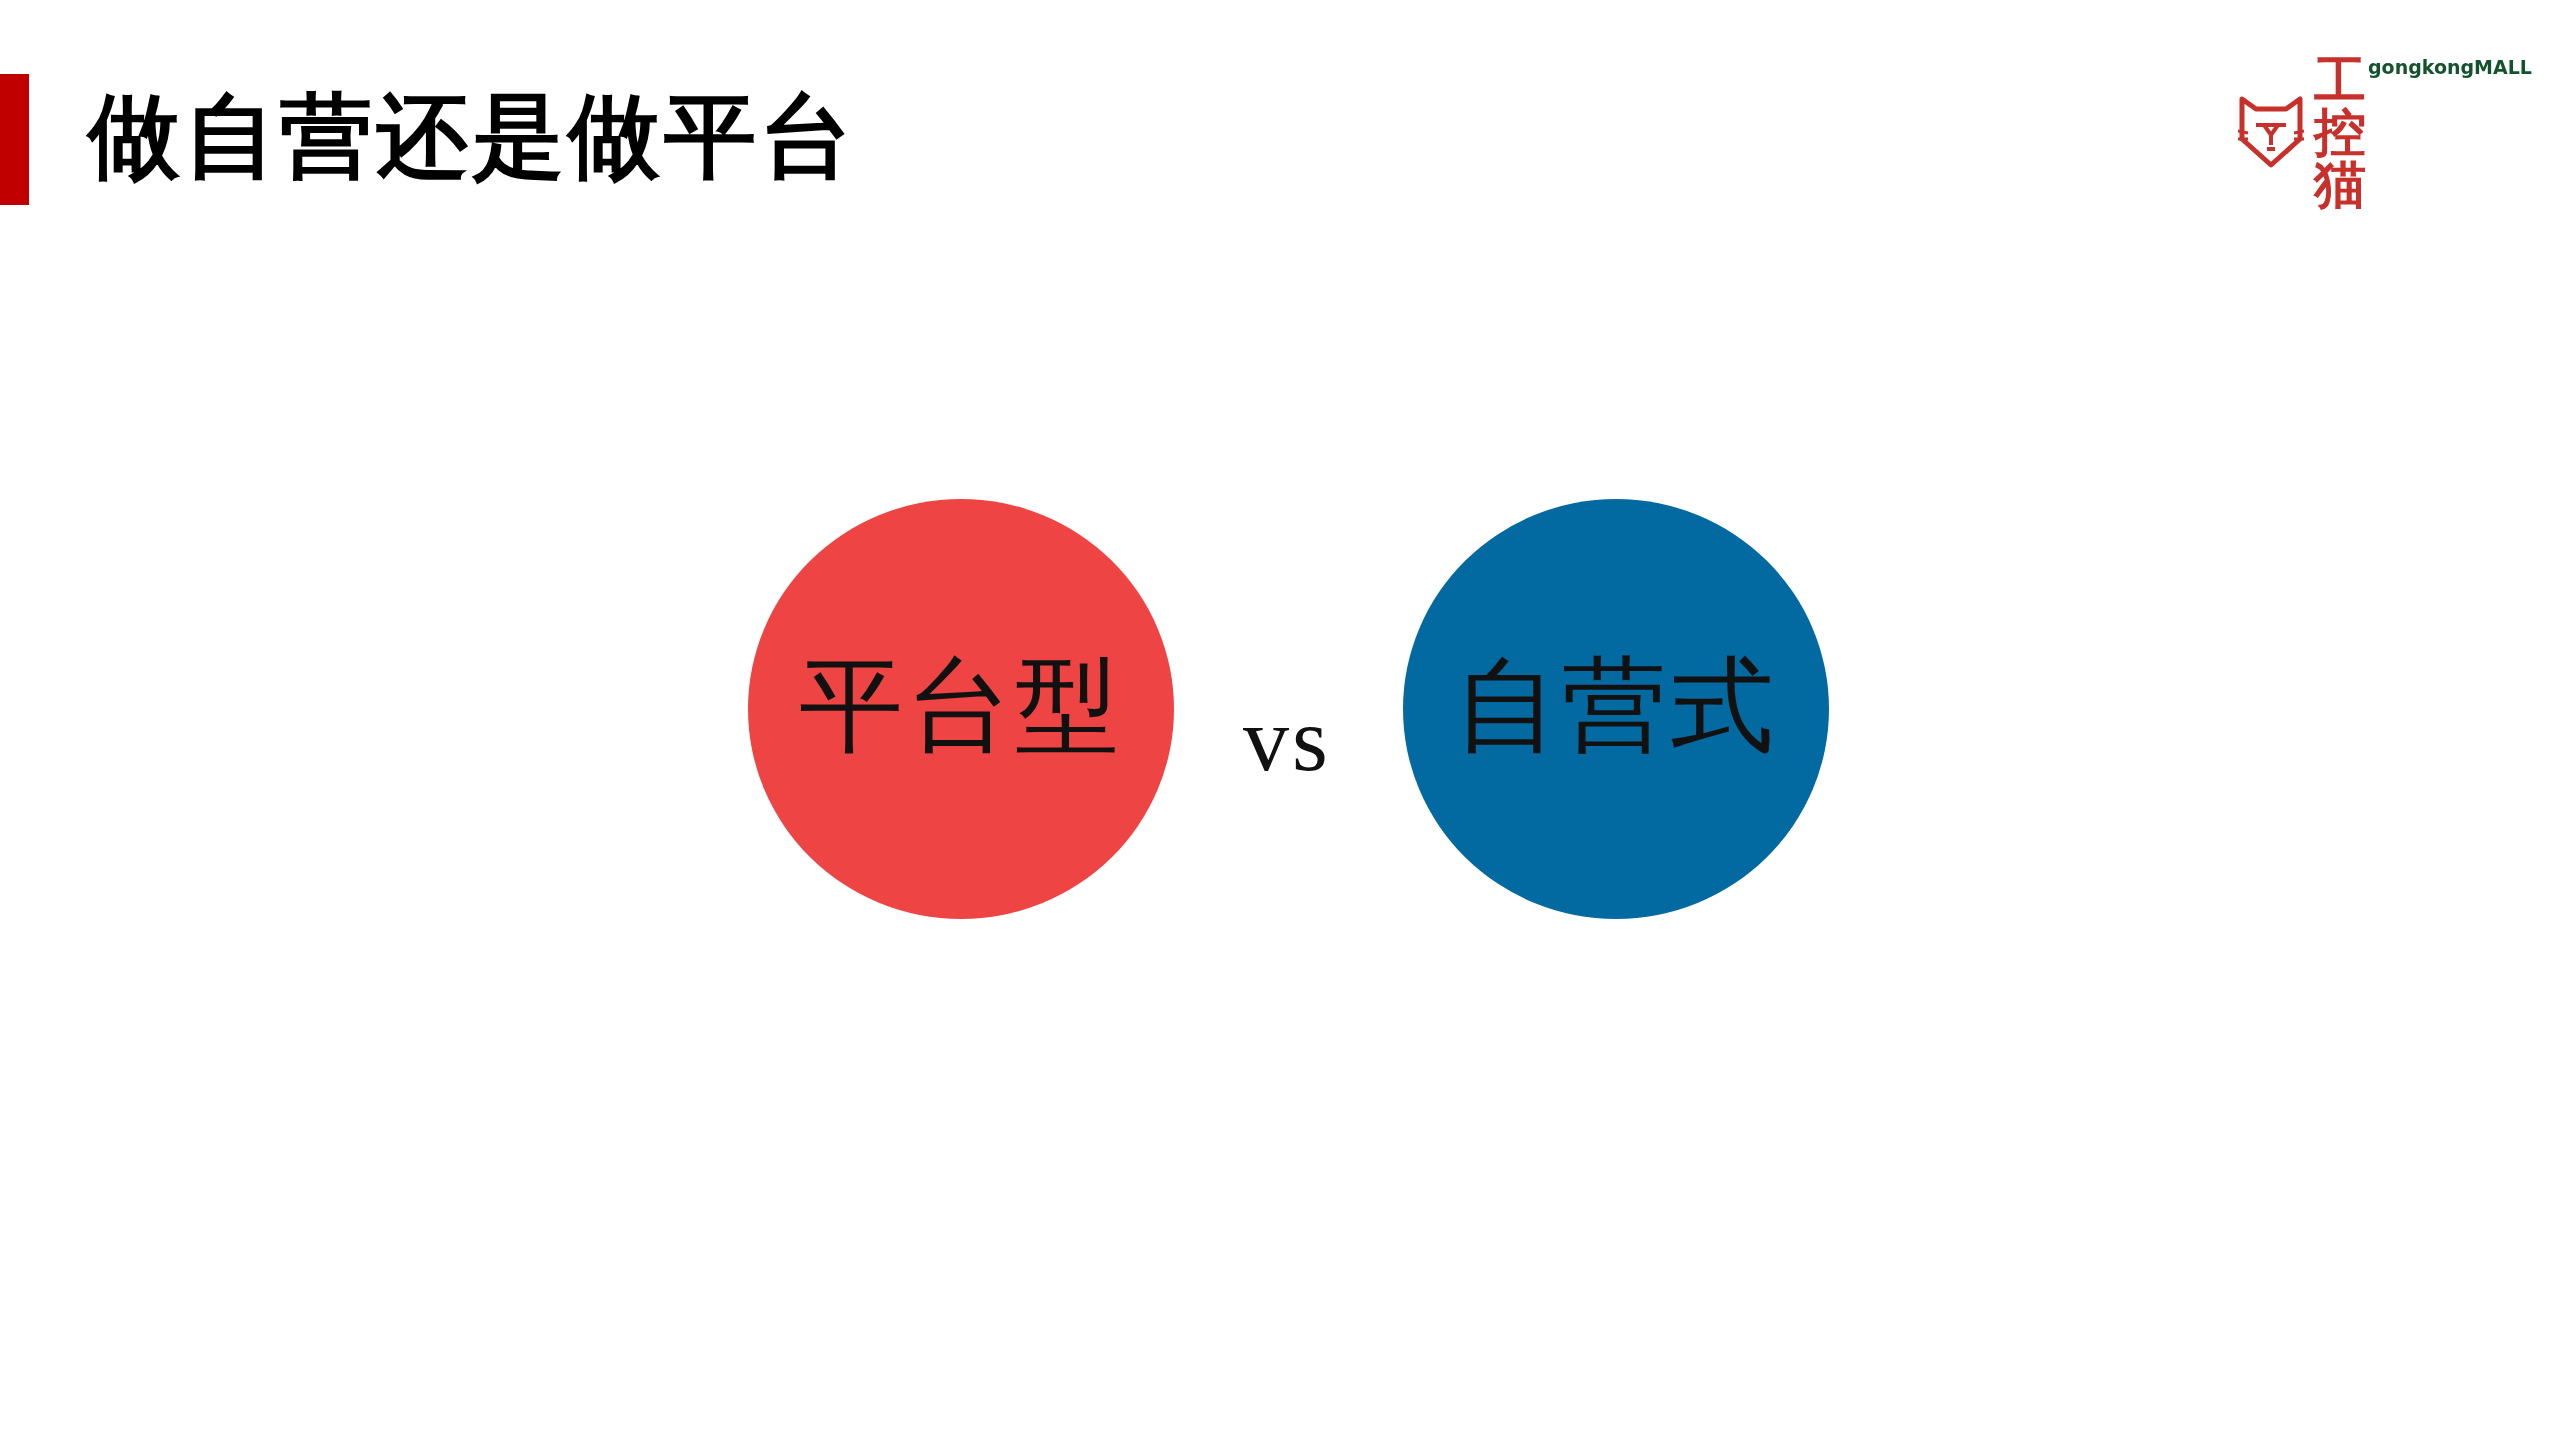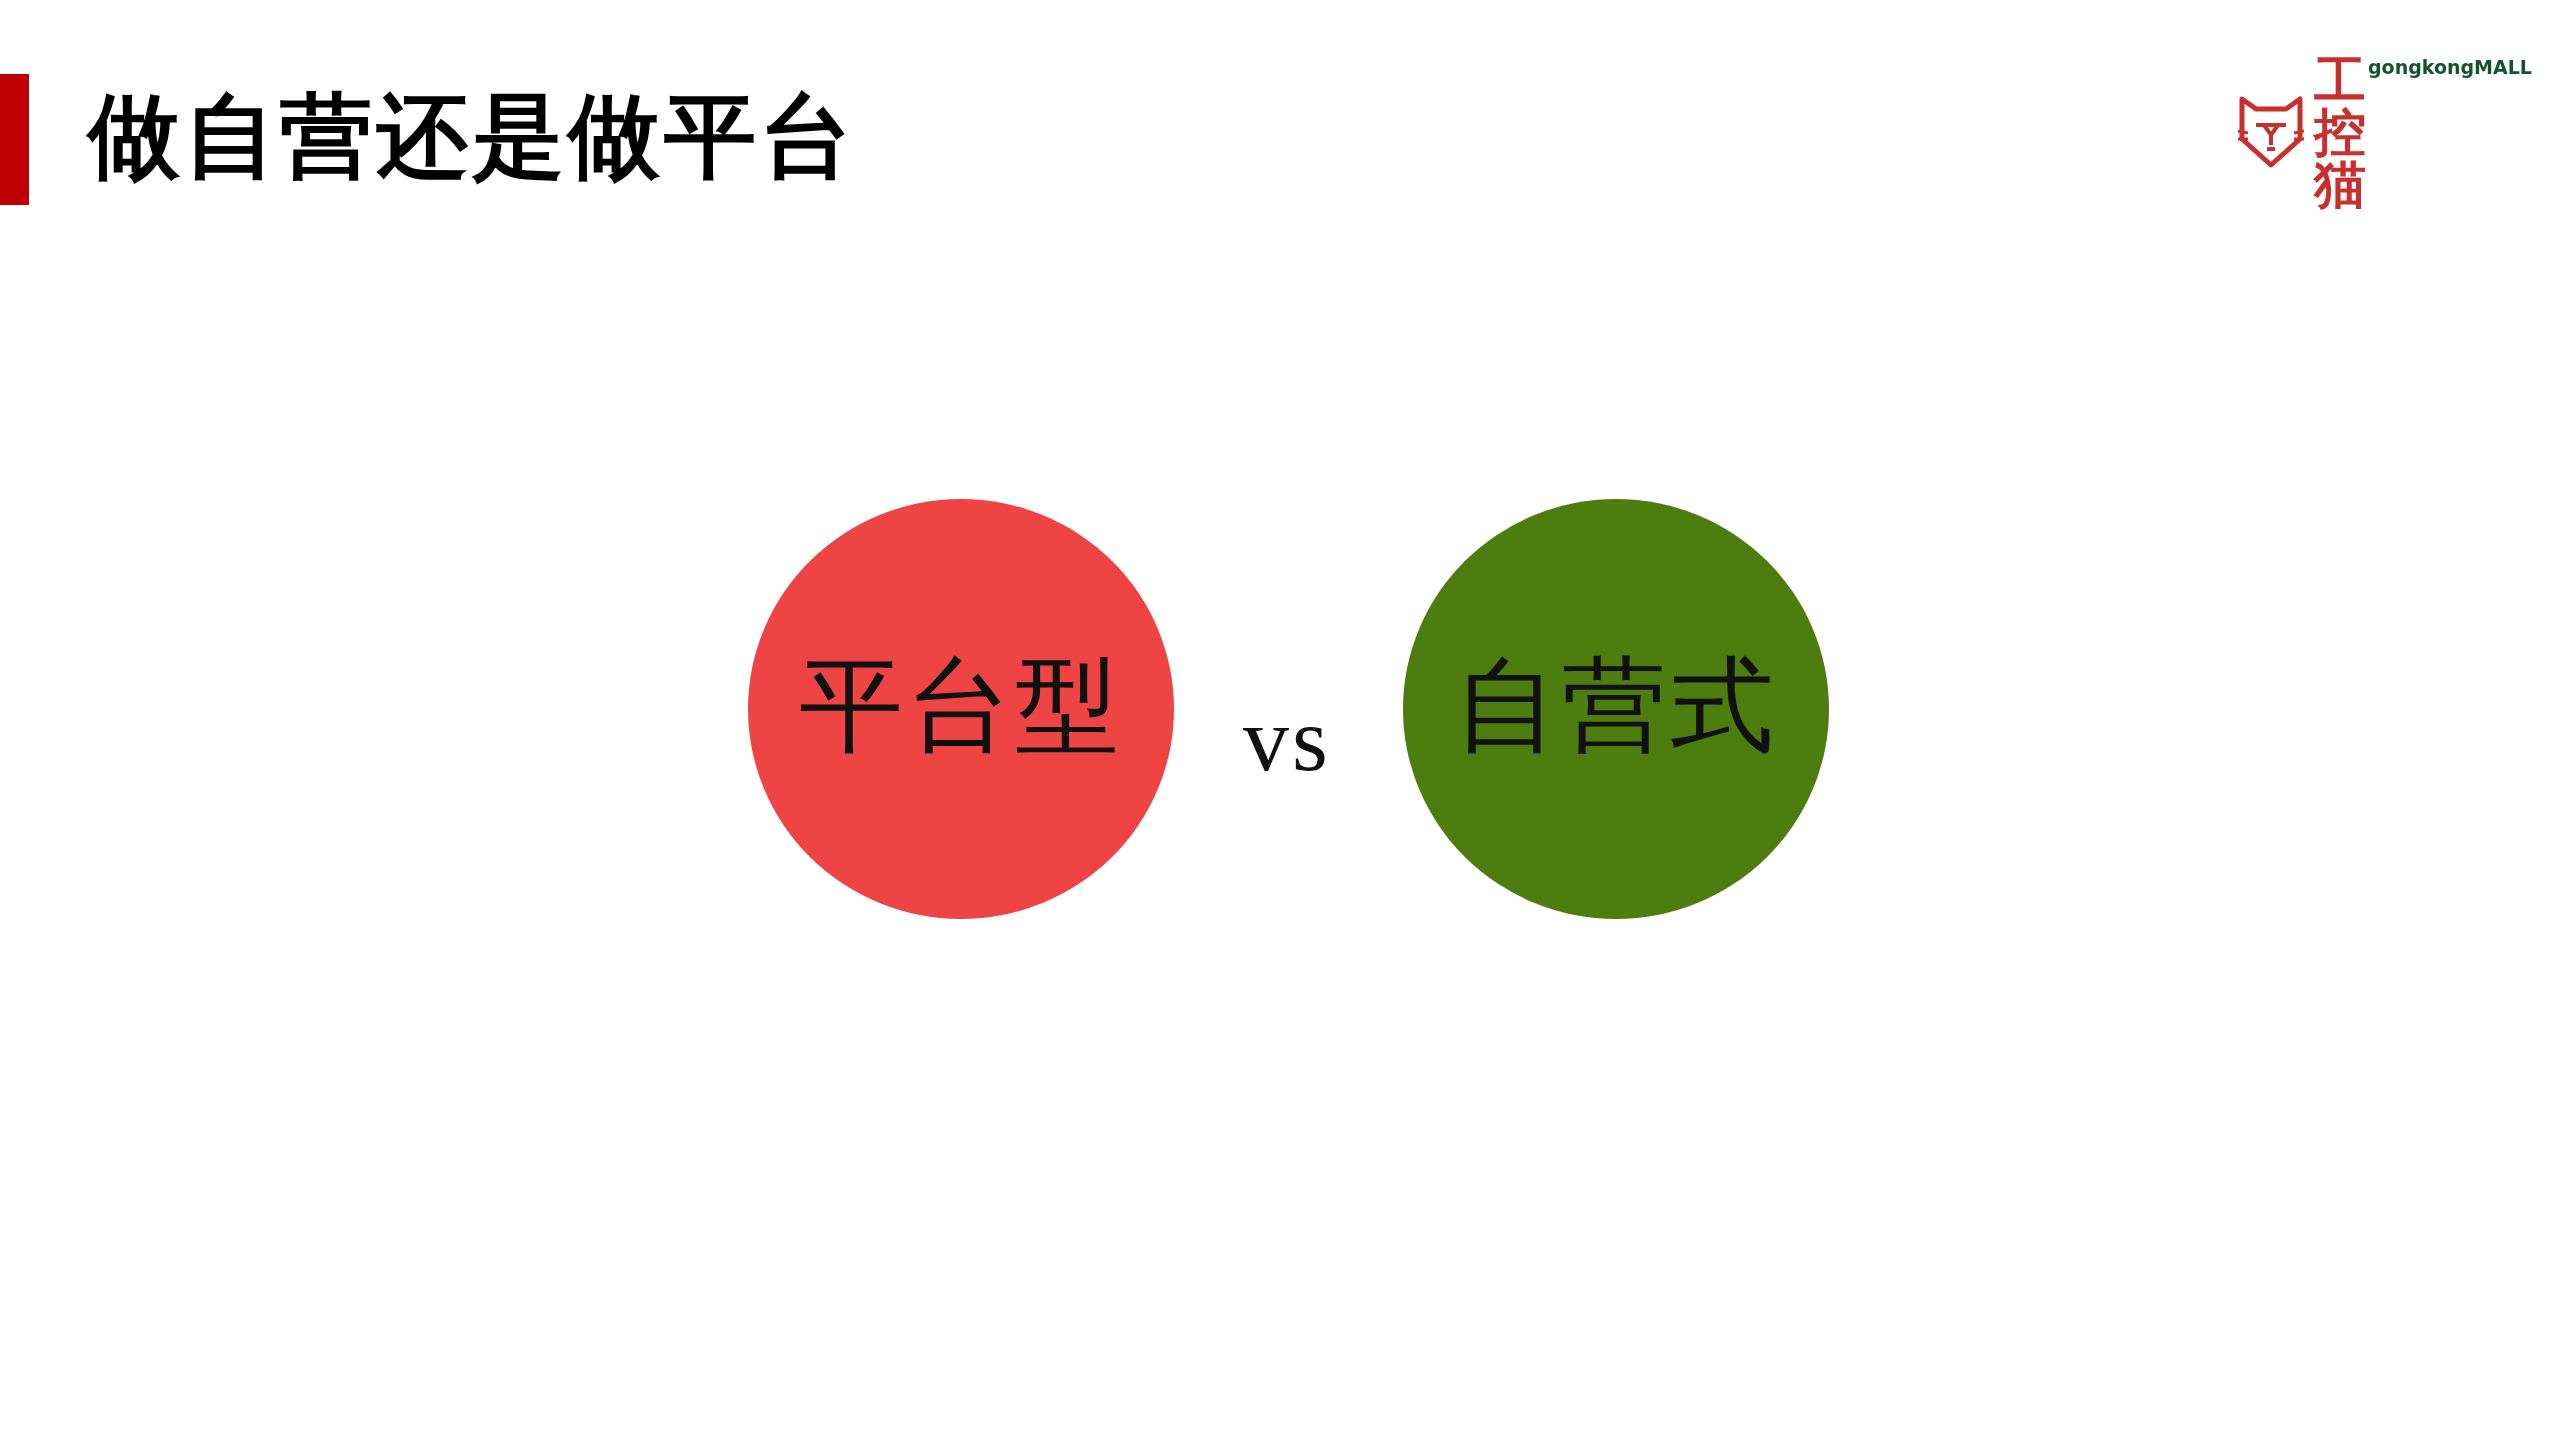--- a/index.html
+++ b/index.html
@@ -23,21 +23,21 @@
   }
   .logo svg { width: 66px; height: 74px; flex: none; }
   .logo-text { display: flex; flex-direction: row; line-height: 1; }
   .logo-cn { font-size: 52px; color: #c8302c; font-weight: bold; letter-spacing: 2px; }
   .logo-en { font-size: 19px; color: #14532d; font-weight: bold; margin-top: 4px; }
   .circle {
     position: absolute; width: 426px; height: 420px; border-radius: 50%;
     display: flex; align-items: center; justify-content: center;
   }
   .circle-green { left: 748px; top: 499px; background: #ef4444; }
-  .circle-red { left: 1403px; top: 499px; background: #4d7c0f; }
+  .circle-red { left: 1403px; top: 499px; background: #0369a1; }
   .circle-label {
     font-family: "DejaVu Serif", "Liberation Serif", serif;
     font-size: 104px; color: #111; letter-spacing: 4px; margin-top: -4px;
   }
   .vs {
     position: absolute; left: 1222px; top: 650px; width: 130px; text-align: center;
     font-family: "Liberation Serif", "DejaVu Serif", serif;
     font-size: 92px; color: #111; letter-spacing: 3px; margin-top: 36px;
   }
 </style>

